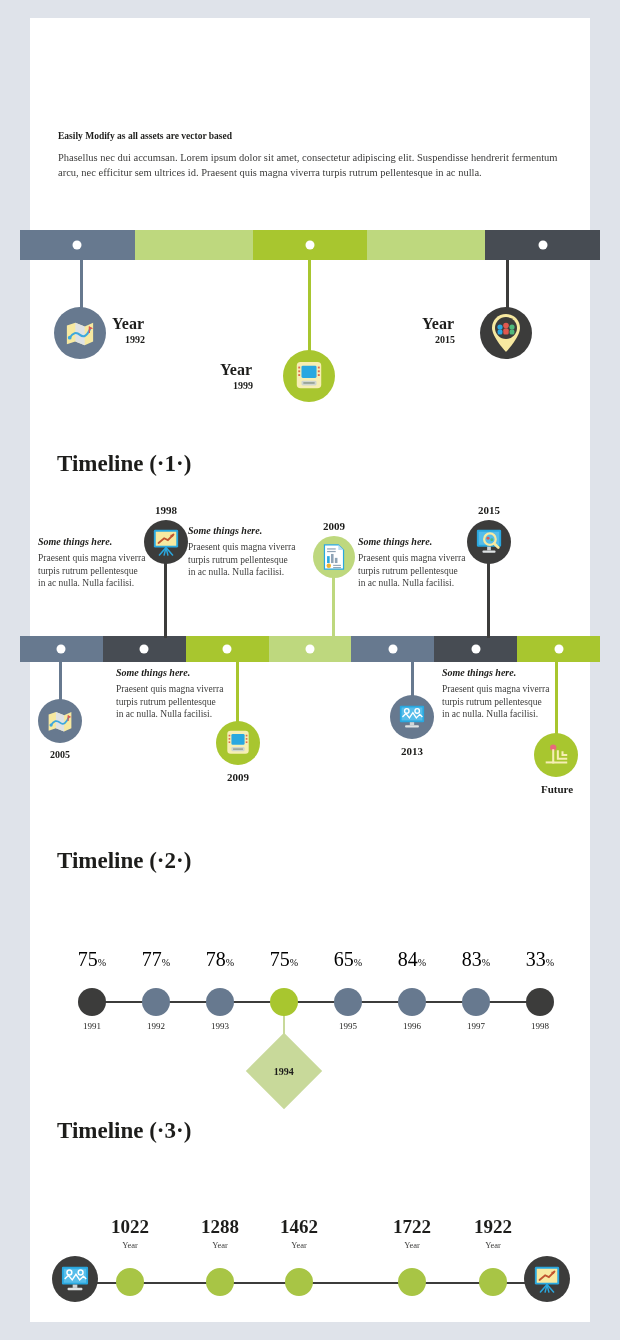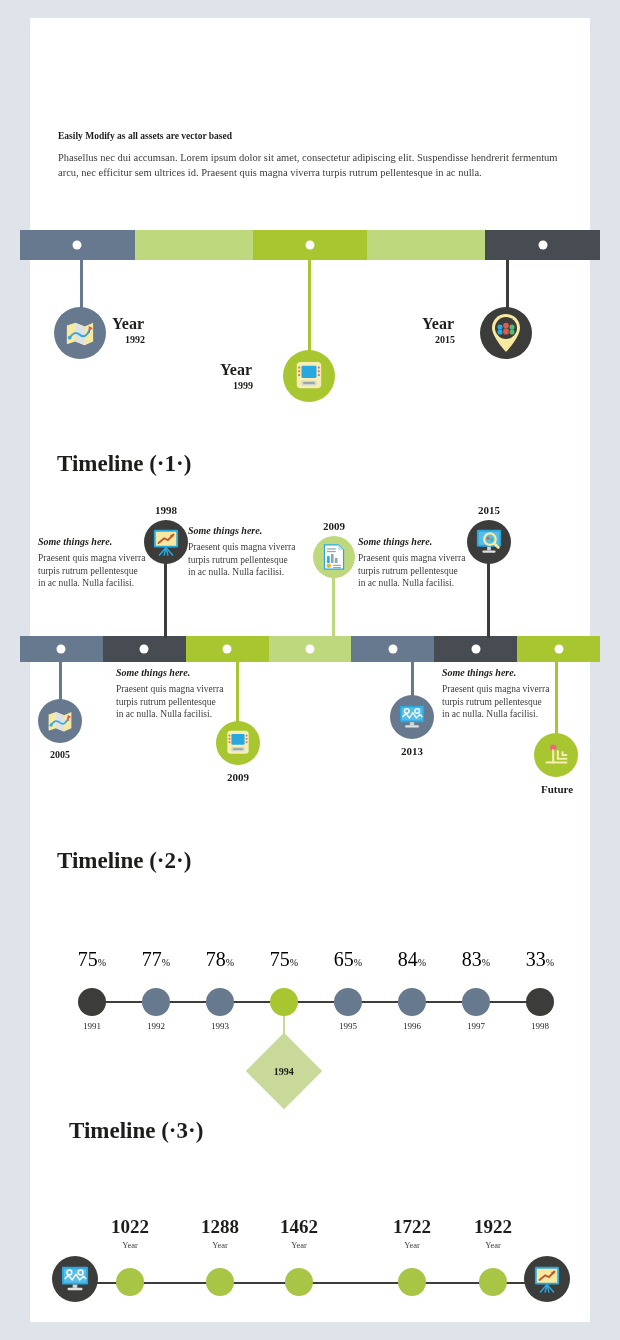--- a/index.html
+++ b/index.html
@@ -525,21 +525,21 @@
     </div>
 
     <div class="t2-node" style="left:510px;">
       <div class="t2-pct"><span>33</span><small>%</small></div>
       <div class="t2-dot" style="background:#3c3c3b"></div>
       <div class="t2-year">1998</div>
     </div>
   </div>
 
   <div class="sec3">
-    <div class="sec-title" style="top:10px;margin-left:12px;">Timeline (·3·)</div>
+    <div class="sec-title" style="top:10px;">Timeline (·3·)</div>
 
     <div class="t3-track"></div>
 
     <div class="t3-endcap" style="left:22px;background:#3c3c3b">
       <svg width="30" height="28" viewBox="0 0 32 30">
         <rect x="2" y="2" width="28" height="19" rx="1.2" fill="#29a8e0"></rect>
         <rect x="4" y="4" width="24" height="15" fill="#56bdea"></rect>
         <circle cx="10" cy="8" r="2.6" fill="none" stroke="#ffffff" stroke-width="1.6"></circle>
         <circle cx="22" cy="8" r="2.6" fill="none" stroke="#ffffff" stroke-width="1.6"></circle>
         <path d="M5 15 L9 11 L13 16 L17 10 L21 16 L25 12 L28 15" stroke="#ffffff" stroke-width="1.5" fill="none"></path>

